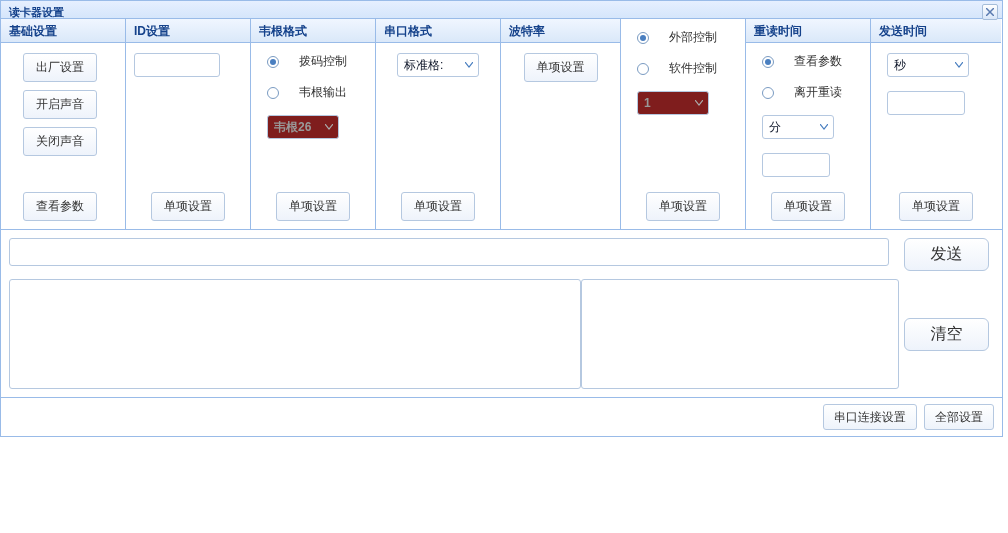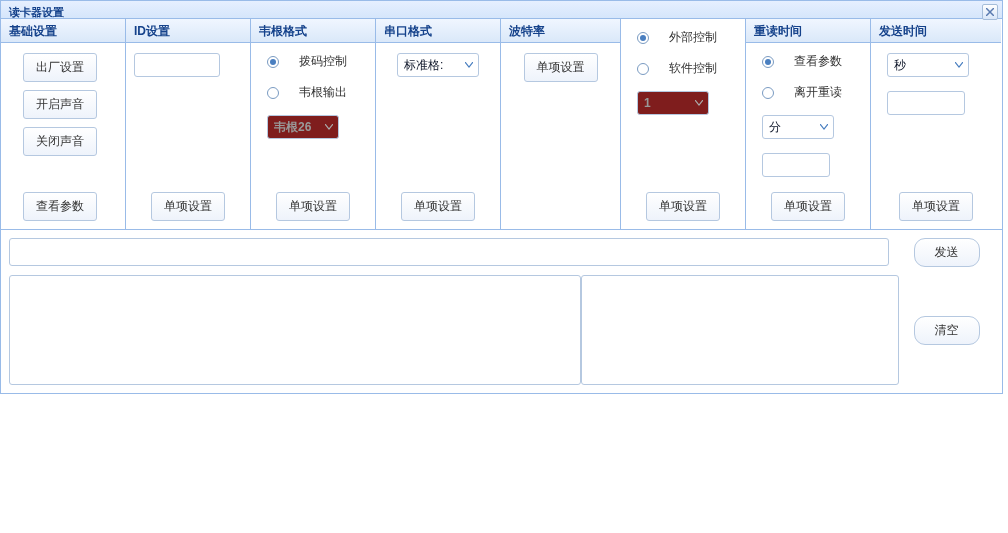--- a/index.html
+++ b/index.html
@@ -178,28 +178,28 @@
       background: #fff;
     }
     .side-btn-col {
       width: 95px;
       display: flex;
       flex-direction: column;
       align-items: center;
       justify-content: flex-start;
     }
     .side-btn {
-      width: 66px;
+      width: 85px;
       padding: 5px 0;
       text-align: center;
       background: linear-gradient(to bottom, #ffffff, #eef3fb);
       border: 1px solid #b5c8e0;
-      border-radius: 11px;
-      cursor: pointer;
-      font-size: 12px;
+      border-radius: 6px;
+      cursor: pointer;
+      font-size: 16px;
     }
     .footer {
       border-top: 1px solid #99bbe8;
       padding: 6px 8px;
       text-align: right;
     }
     .footer .btn { margin-left: 4px; margin-right: 0; }
     .radio-input {
       appearance: none;
       width: 12px;
@@ -390,14 +390,18 @@
     </div>
     <div class="log-row">
       <div class="log-box" style="flex:1.8"></div>
       <div class="log-box" style="flex:1"></div>
       <div class="side-btn-col" style="justify-content:center">
         <span class="side-btn">清空</span>
       </div>
     </div>
   </div>
 
+  <div class="footer">
+    <span class="btn">串口连接设置</span>
+    <span class="btn">全部设置</span>
+  </div>
 
 </div>
 
 </body></html>

